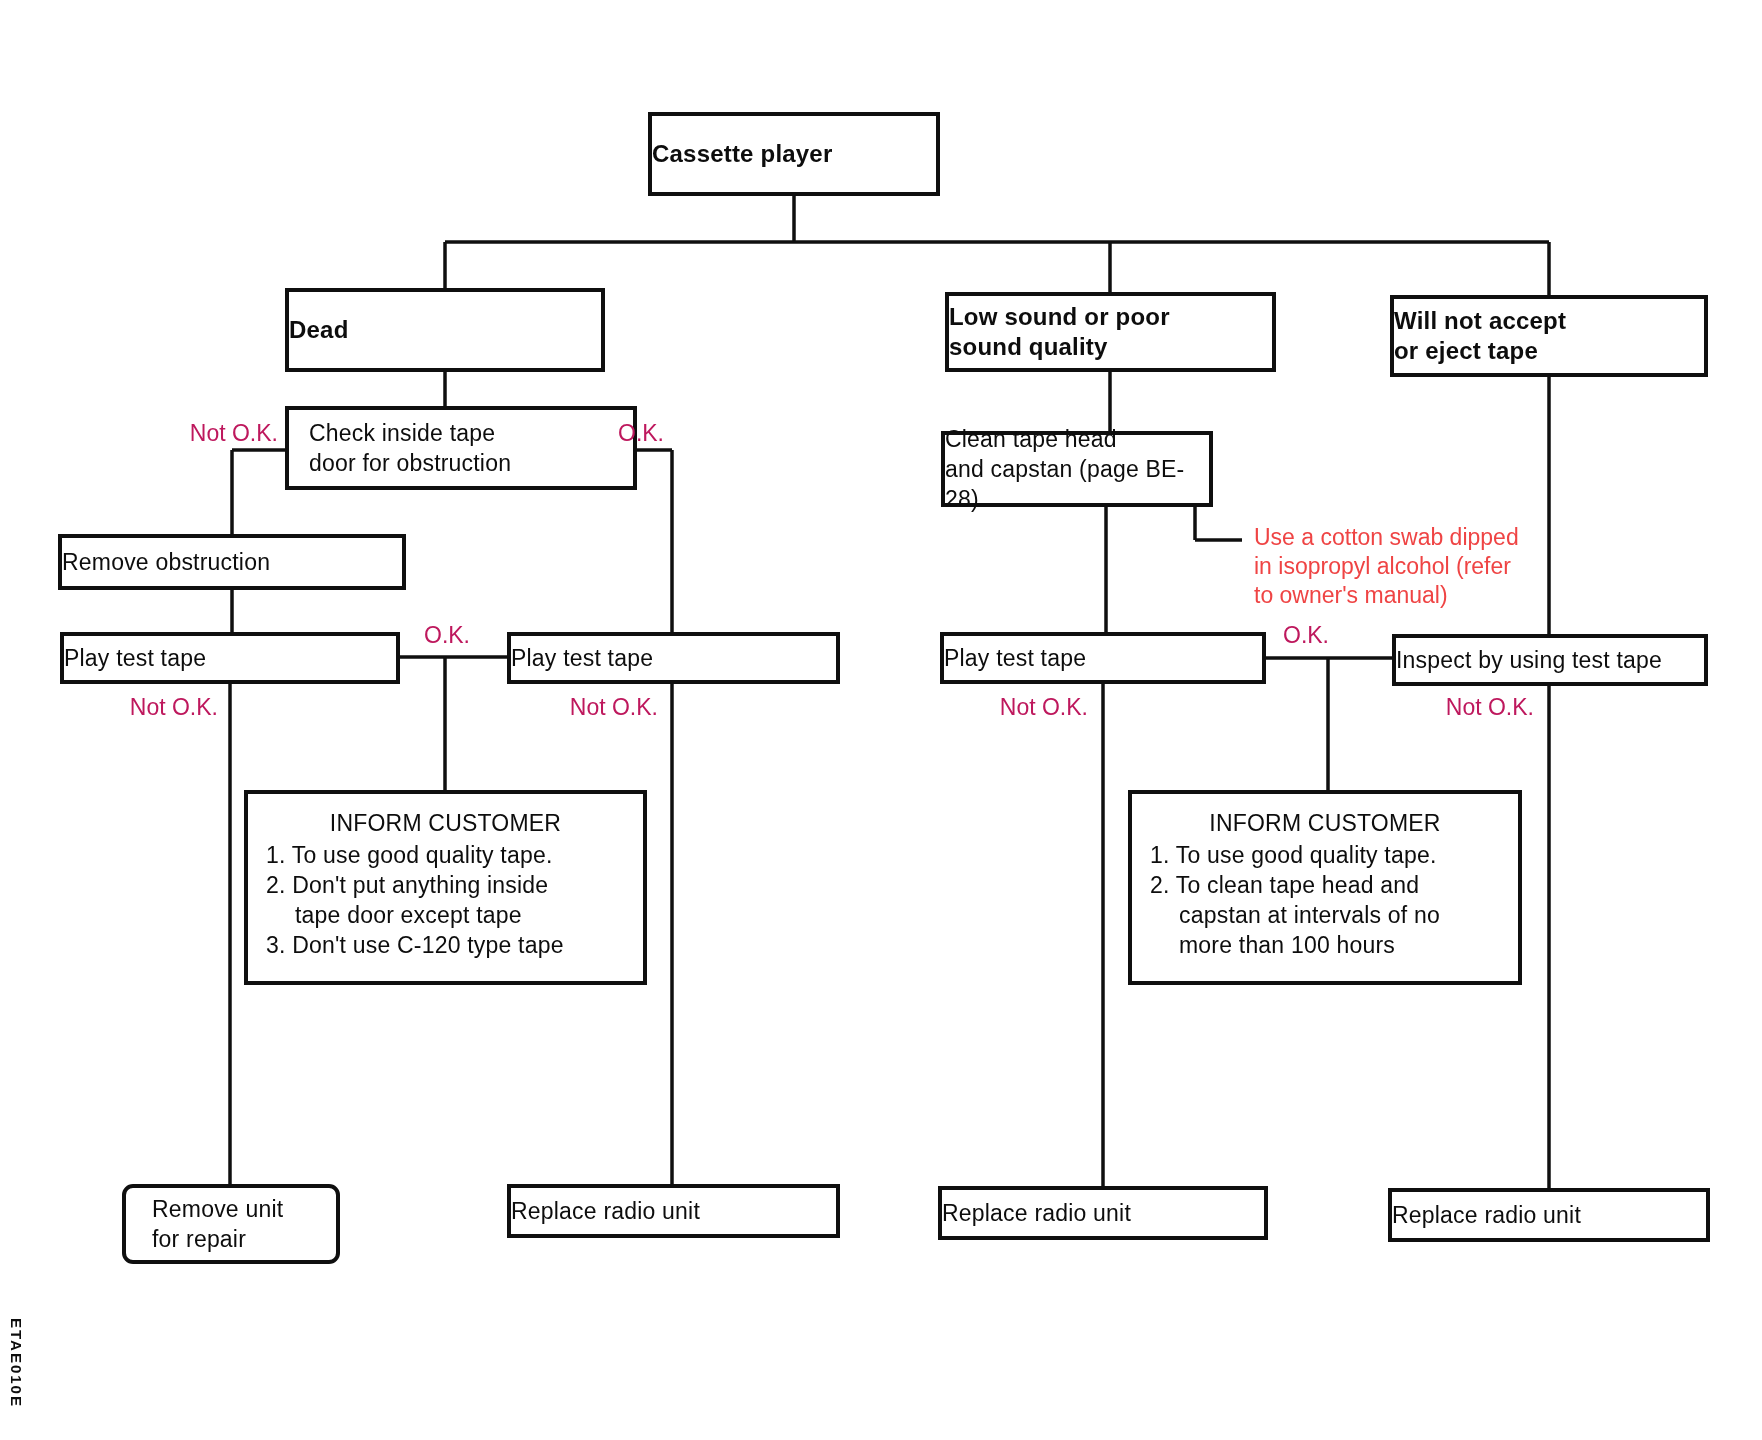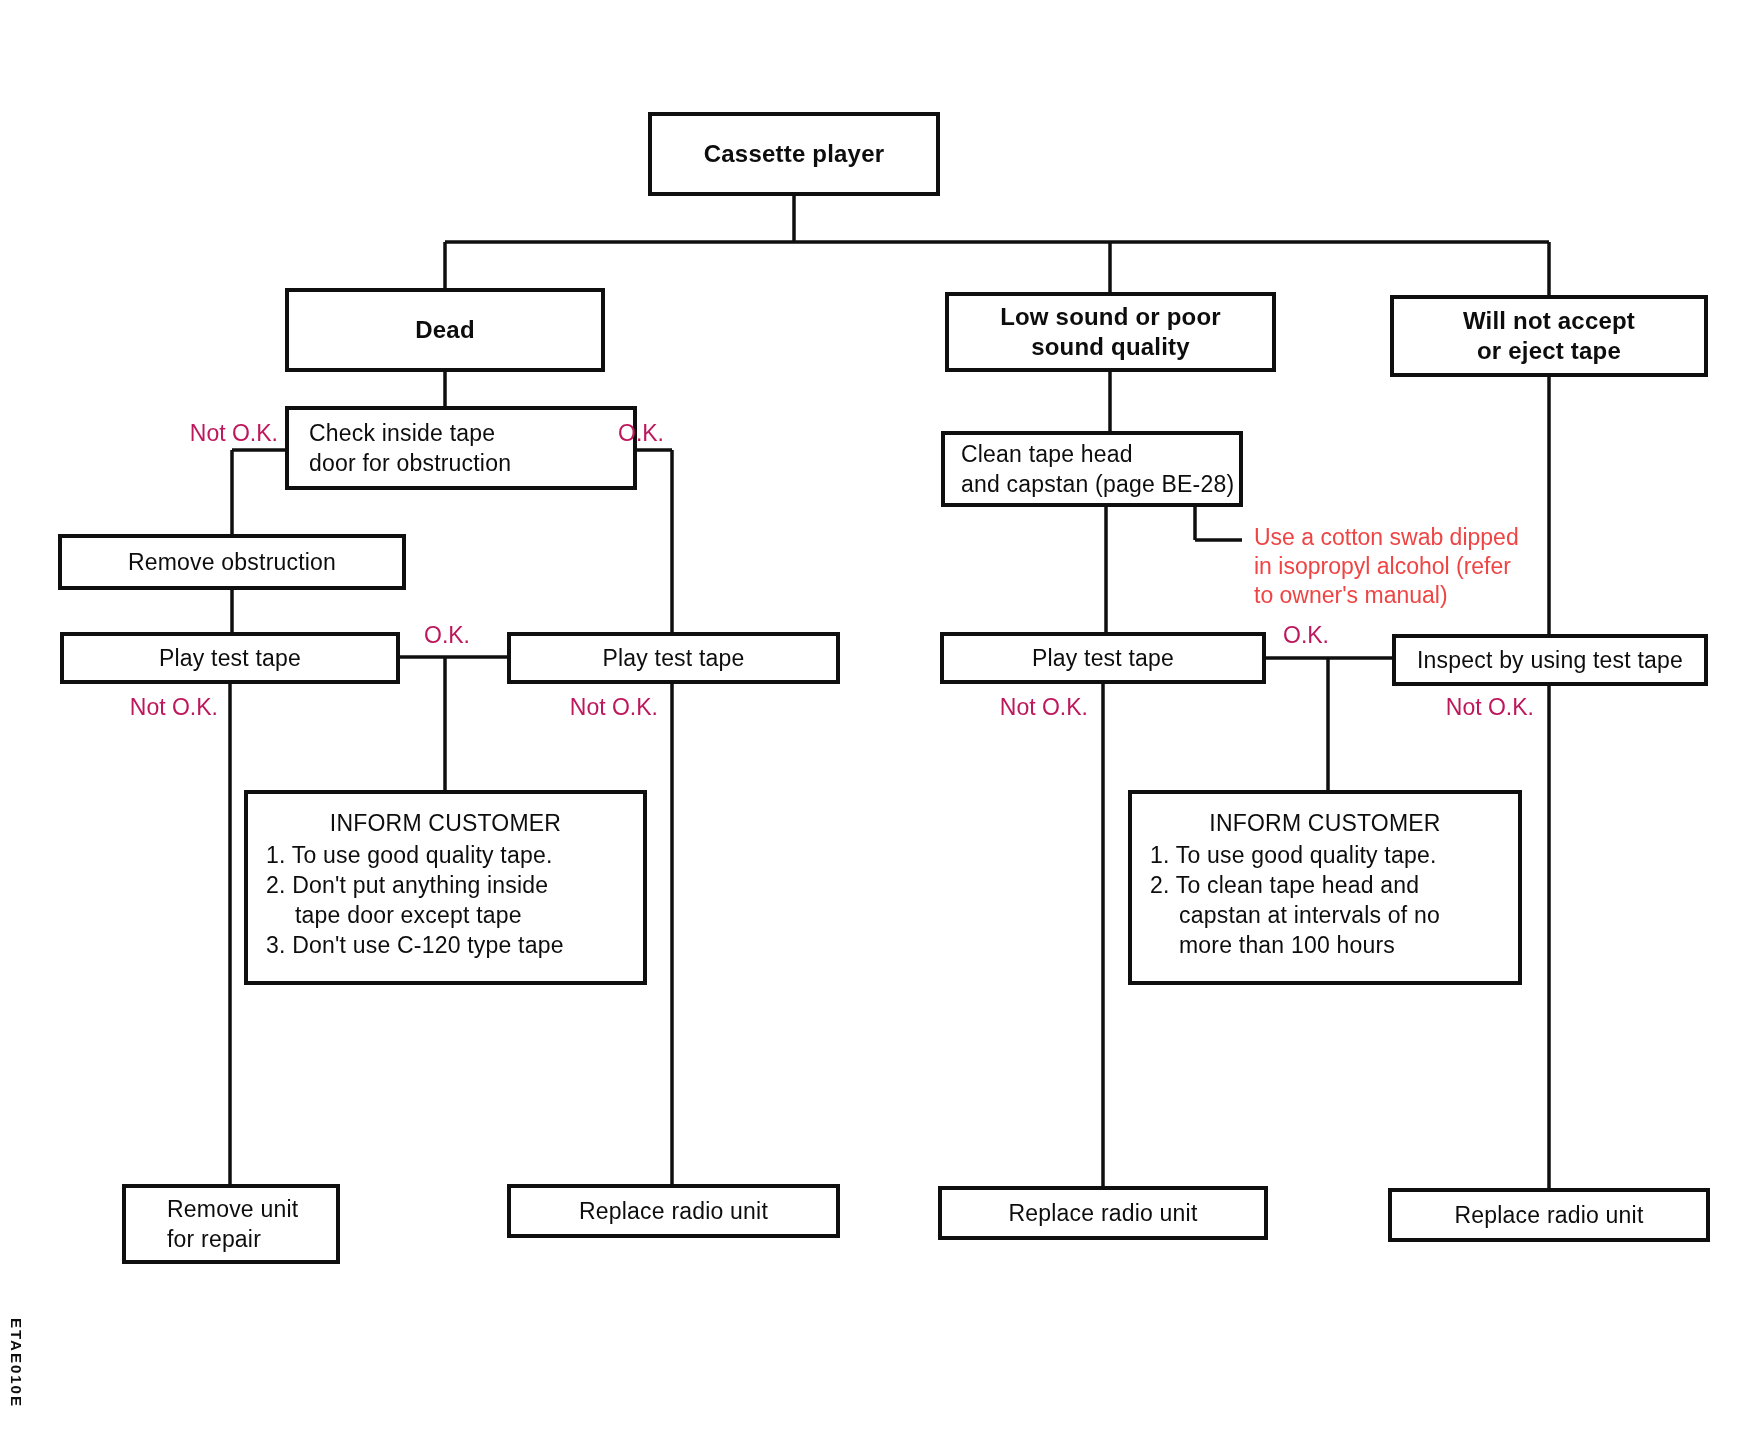--- a/index.html
+++ b/index.html
@@ -6,21 +6,21 @@
   .canvas{
     position:relative;width:1762px;height:1440px;background:#ffffff;
     font-family:"Liberation Sans", sans-serif;color:#0d0d0d;overflow:hidden;
   }
   svg.wires{position:absolute;left:0;top:0;}
   .box{
     position:absolute;background:#ffffff;border:4px solid #0f0f0f;
     box-sizing:border-box;display:flex;flex-direction:column;justify-content:center;
     font-size:23px;line-height:30px;letter-spacing:0.2px;
   }
-  .box.center{align-items:center;text-align:center;}
+  .box.center{align-items:flex-start;text-align:center;}
   .box.leftpad{padding-left:20px;align-items:flex-start;text-align:left;}
   .box.bold{font-weight:bold;font-size:24px;}
   .lbl{
     position:absolute;font-size:23px;line-height:26px;white-space:nowrap;color:#be185d;
   }
   .lbl.r{text-align:right;}
   .note{
     position:absolute;font-size:23px;line-height:29px;white-space:nowrap;color:#ef4444;
   }
   .inform{
@@ -95,21 +95,21 @@
     <span>Check inside tape</span>
     <span>door for obstruction</span>
   </div>
   <div class="lbl r" style="left:148px;top:420px;width:130px;">Not O.K.</div>
   <div class="lbl" style="left:618px;top:420px;">O.K.</div>
 
   <div class="box center" style="left:58px;top:534px;width:348px;height:56px;">
     <span>Remove obstruction</span>
   </div>
 
-  <div class="box leftpad" style="left:941px;top:431px;width:302px;height:76px;padding-left:16px;">
+  <div class="box leftpad" style="left:941px;top:431px;width:272px;height:76px;padding-left:0;">
     <span>Clean tape head</span>
     <span>and capstan (page BE-28)</span>
   </div>
 
   <div class="note" style="left:1254px;top:523px;">
     <div>Use a cotton swab dipped</div>
     <div>in isopropyl alcohol (refer</div>
     <div>to owner's manual)</div>
   </div>
 
@@ -142,21 +142,21 @@
   </div>
 
   <div class="box inform" style="left:1128px;top:790px;width:394px;height:195px;">
     <div class="ttl">INFORM CUSTOMER</div>
     <div class="it">1. To use good quality tape.</div>
     <div class="it">2. To clean tape head and</div>
     <div class="it ind">capstan at intervals of no</div>
     <div class="it ind">more than 100 hours</div>
   </div>
 
-  <div class="box leftpad" style="left:122px;top:1184px;width:218px;height:80px;padding-left:41px;">
+  <div class="box leftpad" style="left:122px;top:1184px;width:218px;height:80px;padding-left:26px;border-radius:11px;">
     <span>Remove unit</span>
     <span>for repair</span>
   </div>
 
   <div class="box center" style="left:507px;top:1184px;width:333px;height:54px;">
     <span>Replace radio unit</span>
   </div>
 
   <div class="box center" style="left:938px;top:1186px;width:330px;height:54px;">
     <span>Replace radio unit</span>

